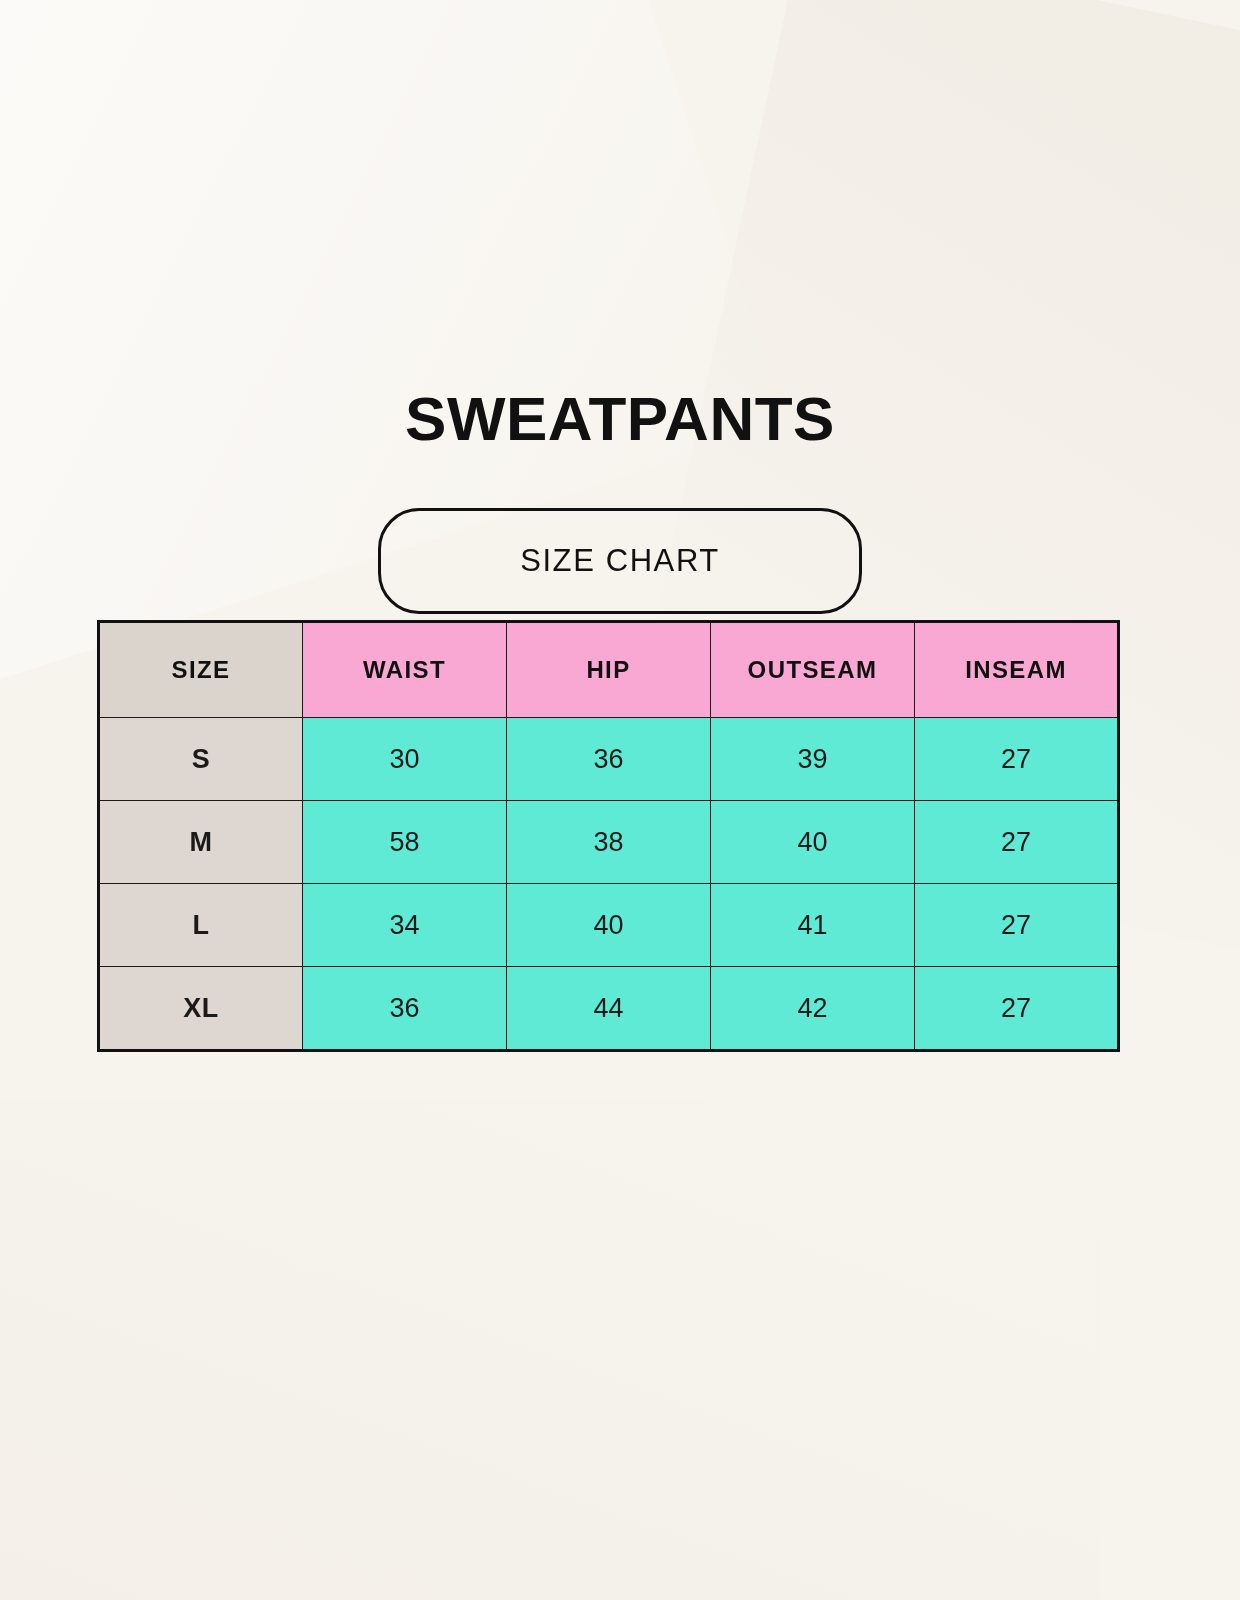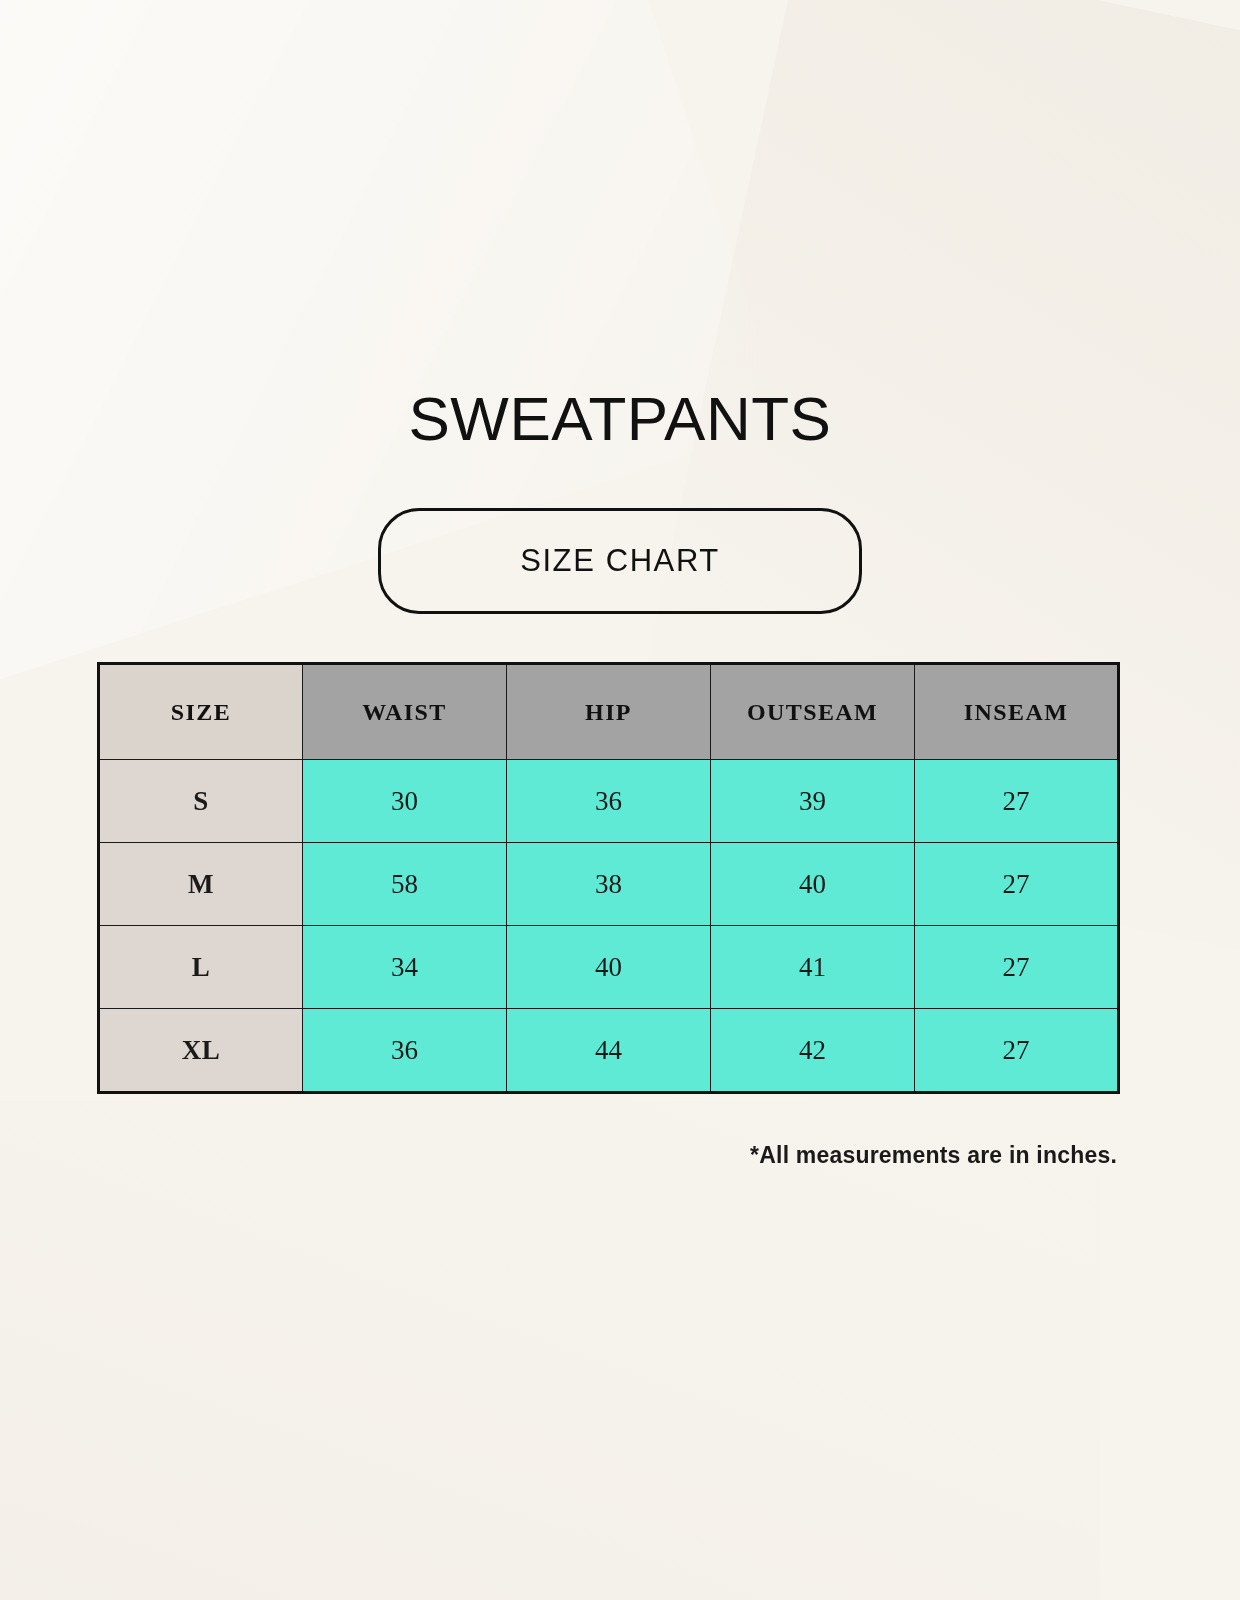--- a/index.html
+++ b/index.html
@@ -48,21 +48,21 @@
     box-sizing: border-box;
   }
 
   .title {
     position: absolute;
     top: 388px;
     left: 0;
     width: 1240px;
     text-align: center;
     font-size: 62px;
-    font-weight: 400;
+    font-weight: 700;
     letter-spacing: 0.5px;
     color: #111111;
     line-height: 1;
   }
 
   .subtitle-pill {
     position: absolute;
     top: 508px;
     left: 50%;
     transform: translateX(-50%);
@@ -78,24 +78,23 @@
   }
   .subtitle-pill span {
     font-size: 31px;
     font-weight: 500;
     letter-spacing: 1.6px;
     color: #111111;
   }
 
   .table-wrap {
     position: absolute;
-    top: 662px;
+    top: 620px;
     left: 97px;
     width: 1020px;
-    font-family: Liberation Serif, serif;
   }
 
   table.size-chart {
     border-collapse: collapse;
     table-layout: fixed;
     width: 1020px;
     border: 3px solid #111111;
   }
   table.size-chart td,
   table.size-chart th {
@@ -112,21 +111,21 @@
     height: 94px;
     font-size: 24px;
     font-weight: bold;
     letter-spacing: 1.4px;
     color: #111111;
   }
   thead th.head-size {
     background: #dbd4cd;
   }
   thead th.head-measure {
-    background: #a3a3a3;
+    background: #f9a8d4;
   }
 
   tbody td {
     height: 82px;
     font-size: 27px;
     color: #1a1a1a;
     font-weight: normal;
   }
   tbody td.size-cell {
     background: #ded6d0;
@@ -209,15 +208,14 @@
           <td class="size-cell">XL</td>
           <td class="value-cell">36</td>
           <td class="value-cell">44</td>
           <td class="value-cell">42</td>
           <td class="value-cell">27</td>
         </tr>
       </tbody>
     </table>
   </div>
 
-  <div class="footnote">*All measurements are in inches.</div>
 
 </div>
 
 </body></html>

